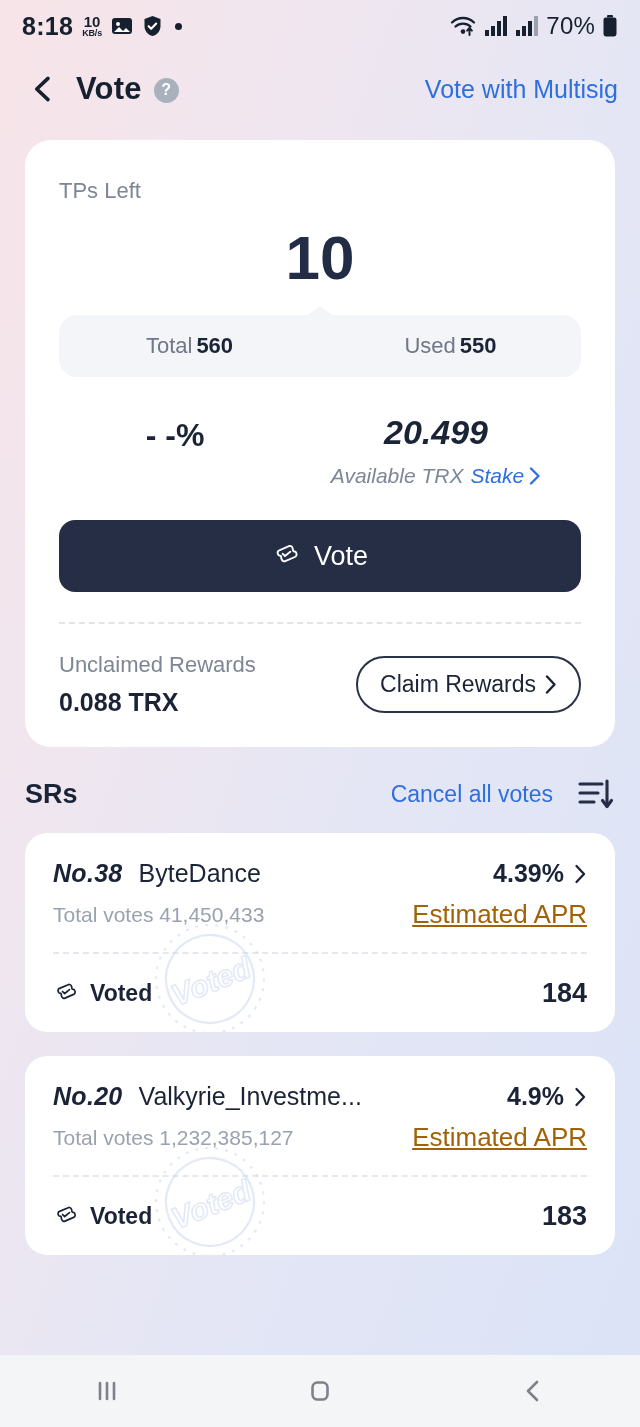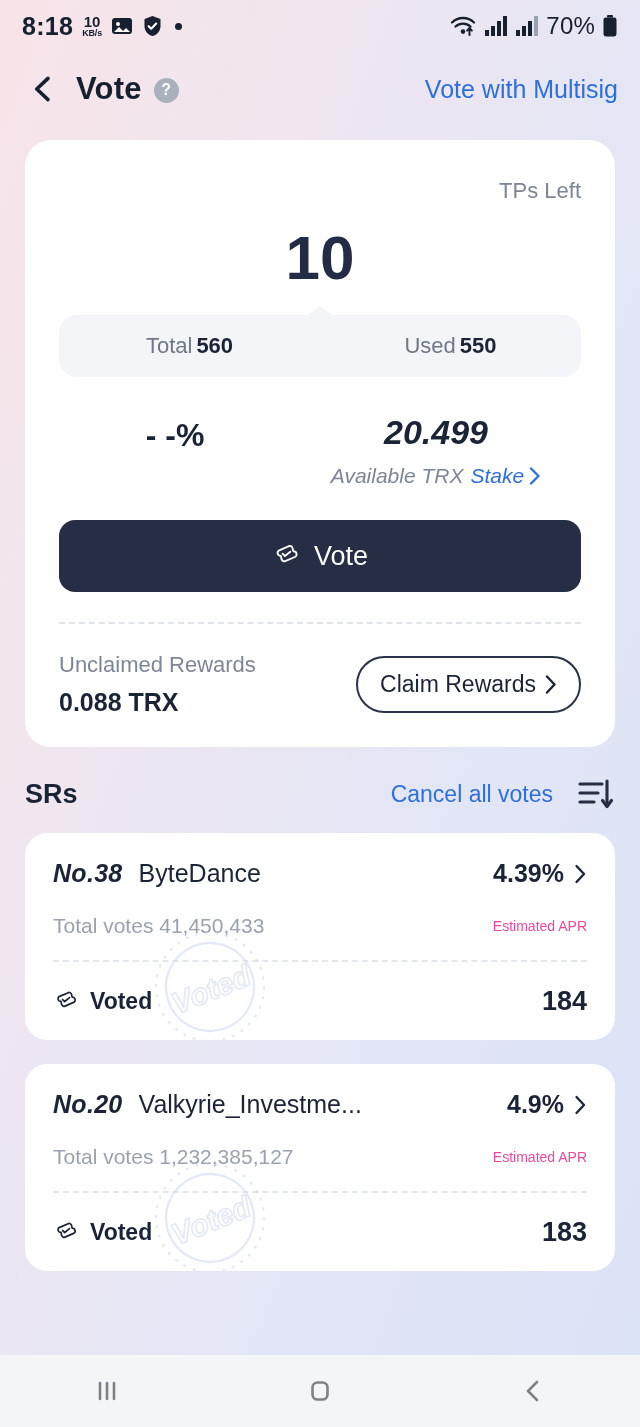--- a/index.html
+++ b/index.html
@@ -53,21 +53,21 @@
     font-size: 25px; color: #2f6fdc; font-weight: 400;
   }
 
   
   .card {
     margin: 14px 25px 0 25px;
     background: #fff;
     border-radius: 26px;
     padding: 38px 34px 30px 34px;
   }
-  .tps-label { text-align: right; font-size: 22px; color: #7d8696; }
+  .tps-label { text-align: left; font-size: 22px; color: #7d8696; }
   .tps-value {
     text-align: center; font-size: 62px; font-weight: 700;
     color: #222c44; line-height: 1.15; margin-top: 18px;
   }
 
   .pill-wrap { position: relative; margin-top: 22px; }
   .pill-notch {
     position: absolute; top: -9px; left: 50%; transform: translateX(-50%);
     width: 0; height: 0;
     border-left: 15px solid transparent;
@@ -148,23 +148,23 @@
   }
   .sr-name {
     font-size: 25px; color: #1b2436; margin-left: 16px;
     white-space: nowrap; overflow: hidden;
   }
   .sr-apr {
     margin-left: auto;
     font-size: 25px; font-weight: 700; color: #1b2436;
     display: flex; align-items: center; gap: 10px;
   }
-  .sr-mid { display: flex; align-items: center; margin-top: 26px; }
+  .sr-mid { display: flex; align-items: center; margin-top: 11px; }
   .sr-votes { font-size: 21px; color: #9aa2b0; }
-  .sr-aprlabel { margin-left: auto; font-size: 14px; color: #ec4899; }
+  .sr-aprlabel { margin-left: auto; font-size: 26px; color: #a16207; text-decoration: underline; }
   .sr-dash { border-top: 2px dashed #e4e7ec; margin-top: 22px; }
   .sr-bottom {
     display: flex; align-items: center;
     height: 78px; position: relative; z-index: 2;
   }
   .voted { display: flex; align-items: center; gap: 10px; font-size: 23px; font-weight: 700; color: #1b2436; }
   .sr-count { margin-left: auto; font-size: 27px; font-weight: 700; color: #1b2436; }
   .stamp {
     position: absolute; left: 110px; bottom: -22px;
     width: 150px; height: 150px; z-index: 1;

